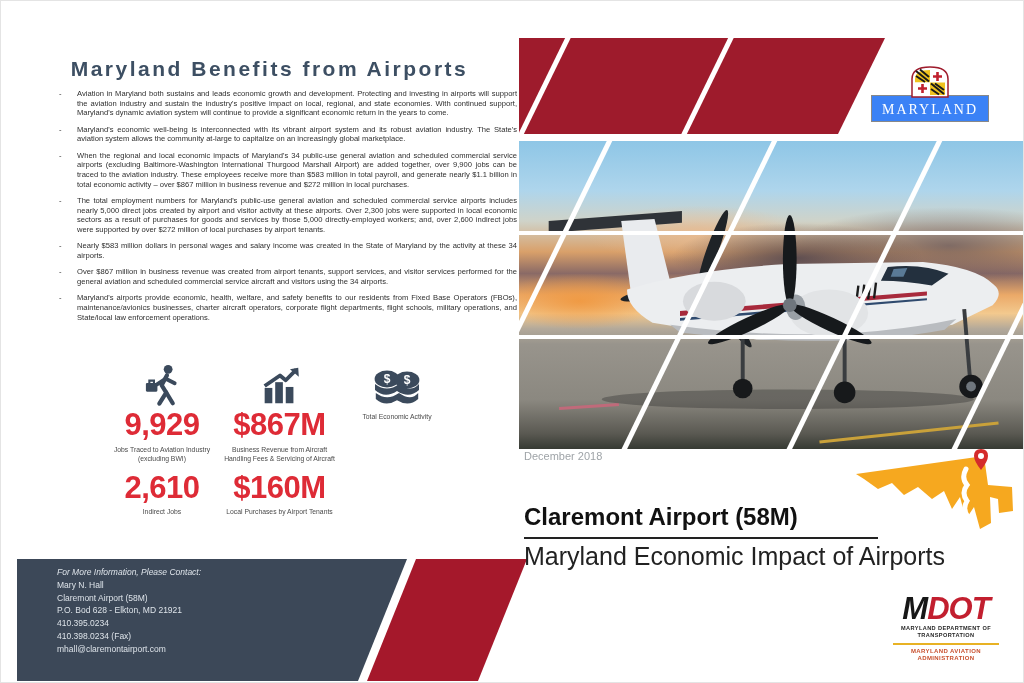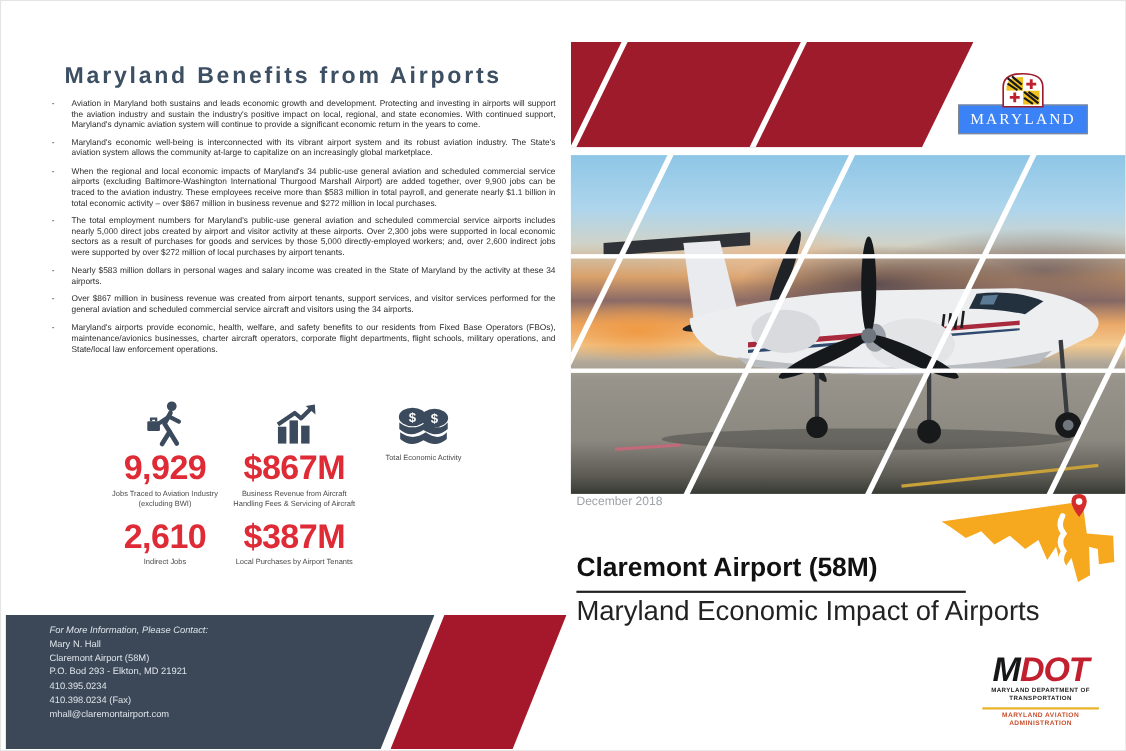--- a/index.html
+++ b/index.html
@@ -1,20 +1,20 @@
 <!DOCTYPE html>
 <html><head>
 <meta charset="utf-8">
 <style>
   html,body{margin:0;padding:0;background:#fff;}
   .page{position:relative;width:1024px;height:683px;background:#fff;overflow:hidden;
         font-family:"Liberation Sans",sans-serif;box-sizing:border-box;border:1px solid #e4e4e4;}
 
   
-  .left-page{position:absolute;left:4px;top:0;width:505px;height:683px;}
+  .left-page{position:absolute;left:16px;top:0;width:505px;height:683px;}
   .main-title{position:absolute;top:56px;left:0;width:100%;text-align:center;
               font-size:21px;font-weight:bold;letter-spacing:2.5px;color:#3d4f63;}
   .bullets{position:absolute;top:88px;left:42px;width:458px;}
   .bullet{display:flex;margin-bottom:6.5px;font-size:7.6px;line-height:1.28;color:#2e2e2e;}
   .bullet::before{content:"-";flex:0 0 18px;color:#2e2e2e;}
   .bullet span{flex:1;text-align:justify;}
 
   
   .stats{position:absolute;left:84px;top:360px;display:grid;
          grid-template-columns:122px 113px 122px;row-gap:9px;text-align:center;}
@@ -149,34 +149,34 @@
         </div>
         <div class="stat-label">Total Economic Activity</div>
       </div>
 
       <div>
         <div class="stat-value">2,610</div>
         <div class="stat-label">Indirect Jobs</div>
       </div>
 
       <div>
-        <div class="stat-value">$387M</div>
+        <div class="stat-value">$160M</div>
         <div class="stat-label">Local Purchases by Airport Tenants</div>
       </div>
 
     </div>
 
     <div class="band">
       <div class="band-slate"></div>
       <div class="band-red"></div>
       <div class="contact">
         <div class="contact-heading">For More Information, Please Contact:</div>
         <div>Mary N. Hall</div>
         <div>Claremont Airport (58M)</div>
-        <div>P.O. Bod 293 - Elkton, MD 21921</div>
+        <div>P.O. Bod 628 - Elkton, MD 21921</div>
         <div>410.395.0234</div>
         <div>410.398.0234 (Fax)</div>
         <div>mhall@claremontairport.com</div>
       </div>
     </div>
   </div>
 
   <div class="red-band">
     <div class="gap" style="left:23px"></div>
     <div class="gap" style="left:186px"></div>

